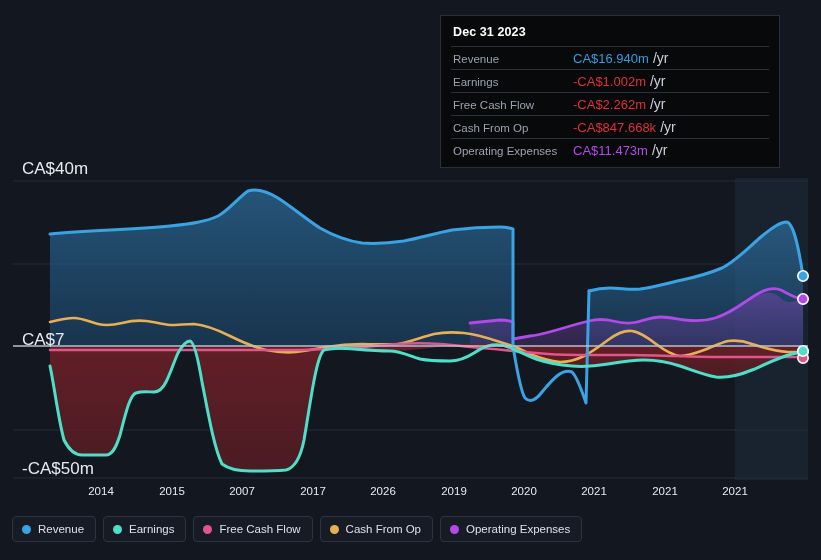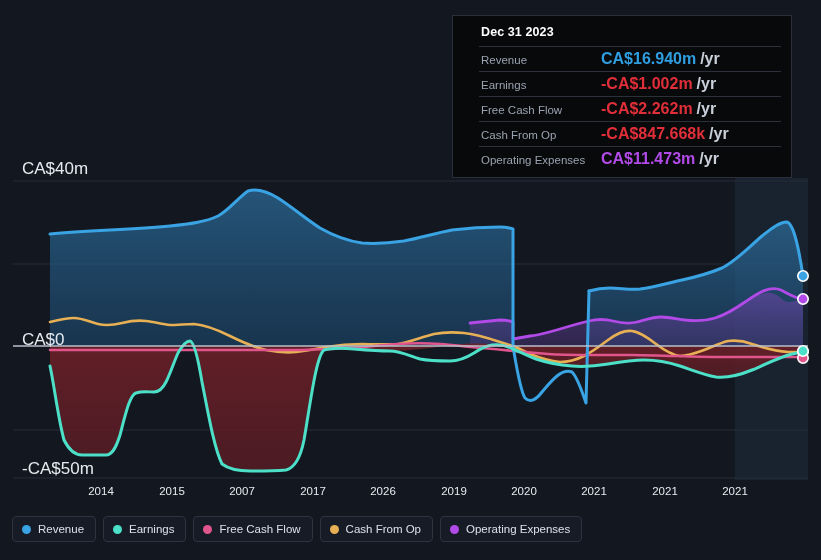--- a/index.html
+++ b/index.html
@@ -8,43 +8,43 @@
     background:#121720;
     font-family:"Liberation Sans", sans-serif;
     overflow:hidden;
     position:relative;
   }
   #chart-root{position:absolute;inset:0;}
   svg.layer{position:absolute;left:0;top:0;width:821px;height:560px;overflow:visible;}
 
   
   #tooltip{
-    position:absolute;left:452px;top:15px;width:340px;
+    position:absolute;left:440px;top:15px;width:340px;
     background:#08090b;
     border:1px solid #2a2f3a;
     box-sizing:border-box;
-    padding:8px 10px 6px 26px;
+    padding:8px 10px 6px 10px;
     z-index:40;
   }
   #tooltip .tt-date{
     color:#ffffff;font-size:12.5px;font-weight:bold;
     padding:1px 0 7px 2px;letter-spacing:.1px;
   }
   #tooltip .tt-row{
     display:flex;align-items:baseline;
     border-top:1px solid #2b3039;
     padding:3px 0 3px 2px;
     min-height:16px;
   }
   #tooltip .tt-row.noline{border-top:none;padding-top:0;}
   #tooltip .tt-label{
     color:#9aa3b0;font-size:11.5px;width:120px;flex:0 0 120px;
   }
-  #tooltip .tt-val{font-size:16px;font-weight:bold;}
-  #tooltip .tt-unit{color:#c9d0da;font-size:16px;font-weight:bold;margin-left:4px;}
+  #tooltip .tt-val{font-size:13px;font-weight:normal;}
+  #tooltip .tt-unit{color:#c9d0da;font-size:14px;font-weight:normal;margin-left:4px;}
   #tooltip .tt-sub{color:#c9d0da;font-size:11.5px;font-weight:normal;margin-left:4px;}
 
   
   .axis-label{
     position:absolute;color:#e6eaf0;font-size:17px;white-space:nowrap;
   }
   .xtick{
     position:absolute;color:#e6eaf0;font-size:11.5px;
     transform:translateX(-50%);white-space:nowrap;
   }
@@ -211,21 +211,21 @@
     <g>
       <circle cx="803" cy="276" r="5.2" fill="#3aa3e3" stroke="#ffffff" stroke-width="1.6"></circle>
       <circle cx="803" cy="299" r="5.2" fill="#b24ae8" stroke="#ffffff" stroke-width="1.6"></circle>
       <circle cx="803" cy="352" r="5.2" fill="#e8b054" stroke="#ffffff" stroke-width="1.6"></circle>
       <circle cx="803" cy="358" r="5.2" fill="#e0558c" stroke="#ffffff" stroke-width="1.6"></circle>
       <circle cx="803" cy="351" r="5.2" fill="#4ce0c8" stroke="#ffffff" stroke-width="1.6"></circle>
     </g>
   </svg>
 
   <div class="axis-label" style="left:22px;top:159px">CA$40m</div>
-  <div class="axis-label" style="left:22px;top:330px">CA$0</div>
+  <div class="axis-label" style="left:22px;top:330px">CA$7</div>
   <div class="axis-label" style="left:22px;top:459px">-CA$50m</div>
 
   <div class="xtick" style="left:101px;top:485px">2014</div>
   <div class="xtick" style="left:172px;top:485px">2015</div>
   <div class="xtick" style="left:242px;top:485px">2007</div>
   <div class="xtick" style="left:313px;top:485px">2017</div>
   <div class="xtick" style="left:383px;top:485px">2026</div>
   <div class="xtick" style="left:454px;top:485px">2019</div>
   <div class="xtick" style="left:524px;top:485px">2020</div>
   <div class="xtick" style="left:594px;top:485px">2021</div>

